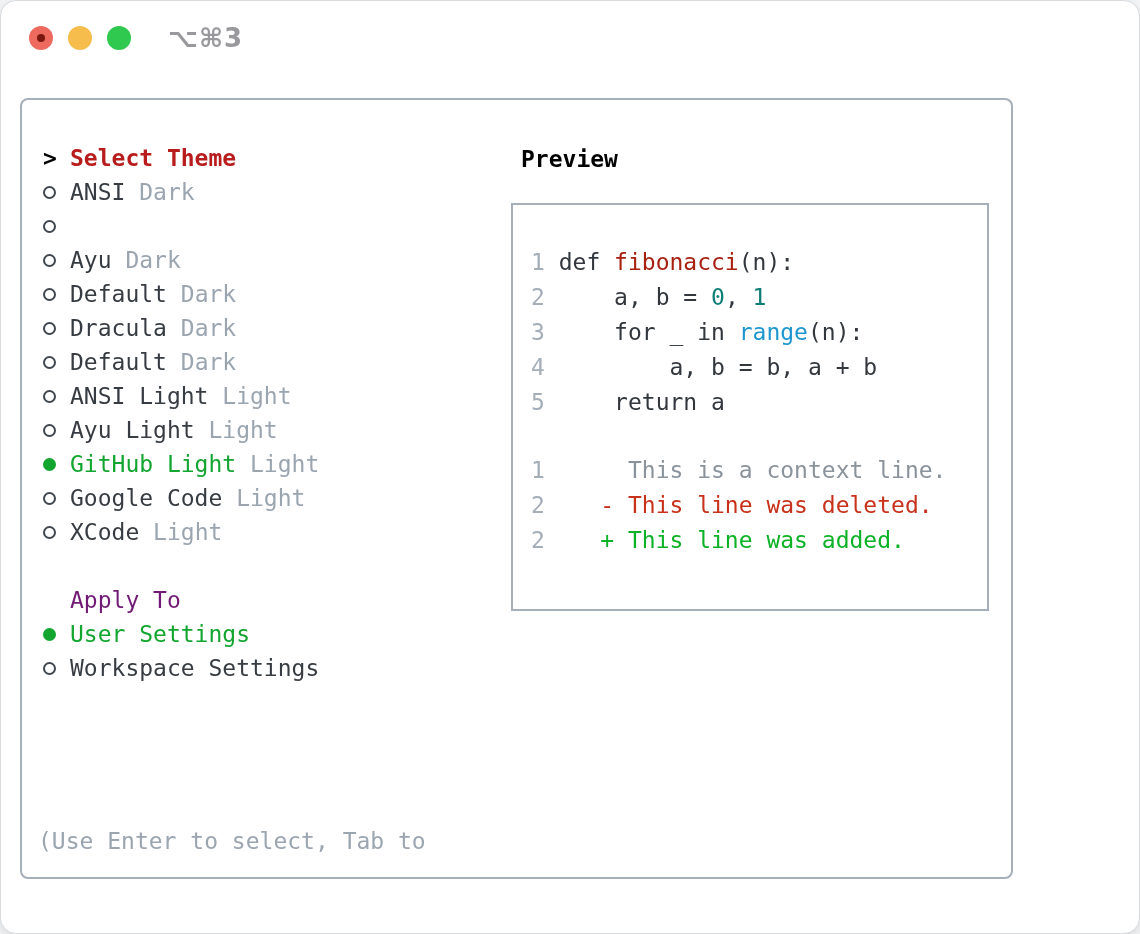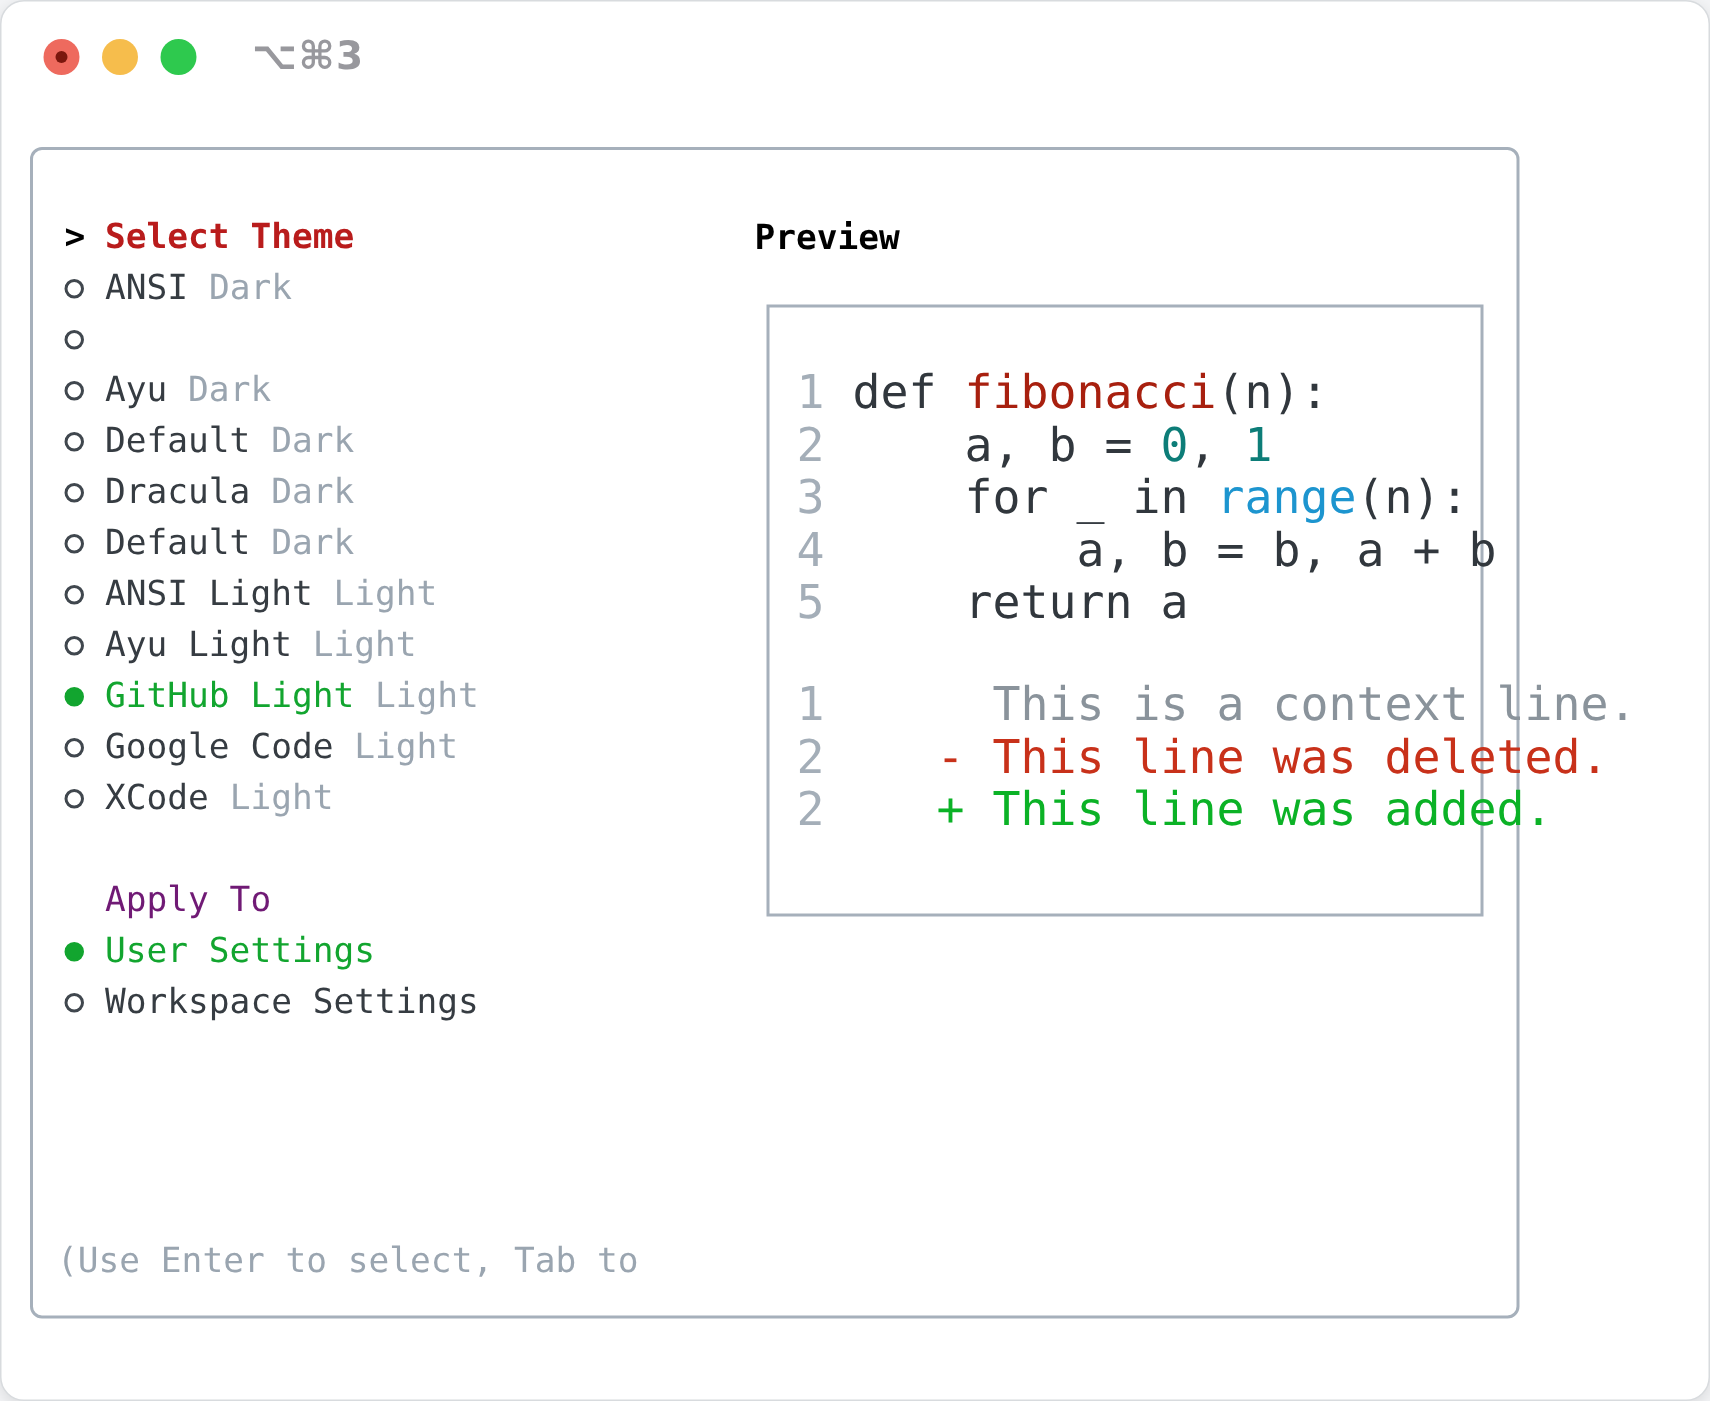--- a/index.html
+++ b/index.html
@@ -38,25 +38,25 @@
   .cursor{font-weight:bold;color:#000;}
   .dot{width:9px;height:9px;border:2px solid #40474e;border-radius:50%;}
   .dot.sel{background:var(--selected-green);border-color:var(--selected-green);}
   .name.sel{color:var(--selected-green);}
   .variant{color:var(--muted-gray);}
   .bold{font-weight:bold;color:#b91c1c;}
   .apply-title{color:#701a75;}
   .spacer-top{margin-top:34px;}
   .hint{position:absolute;left:16px;top:654px;font-size:23px;line-height:35px;color:var(--muted-gray);white-space:pre;}
   
-  .preview-title{position:absolute;left:481px;top:42px;height:34px;display:flex;align-items:center;font-size:23px;font-weight:bold;color:#000;}
+  .preview-title{position:absolute;left:499px;top:42px;height:34px;display:flex;align-items:center;font-size:23px;font-weight:bold;color:#000;}
   .preview-box{position:absolute;left:489px;top:103px;width:478px;height:408px;border:2px solid var(--border-gray);box-sizing:border-box;background:#fff;}
-  .code,.diff{margin-left:18px;font-size:31px;line-height:35px;white-space:pre;}
+  .code,.diff{margin-left:18px;font-size:23px;line-height:35px;white-space:pre;}
   .code{margin-top:40px;}
-  .diff{margin-top:33px;text-align:right;}
+  .diff{margin-top:33px;}
   .ln{color:var(--line-number-gray);}
   .tk-p{color:#31373d;}
   .tk-fn{color:var(--function-red);}
   .tk-num{color:var(--number-teal);}
   .tk-bi{color:var(--builtin-blue);text-align:center;}
   .d-context{color:var(--context-gray);}
   .d-deleted{color:var(--deleted-red);}
   .d-added{color:var(--added-green);}
 </style>
 </head>

